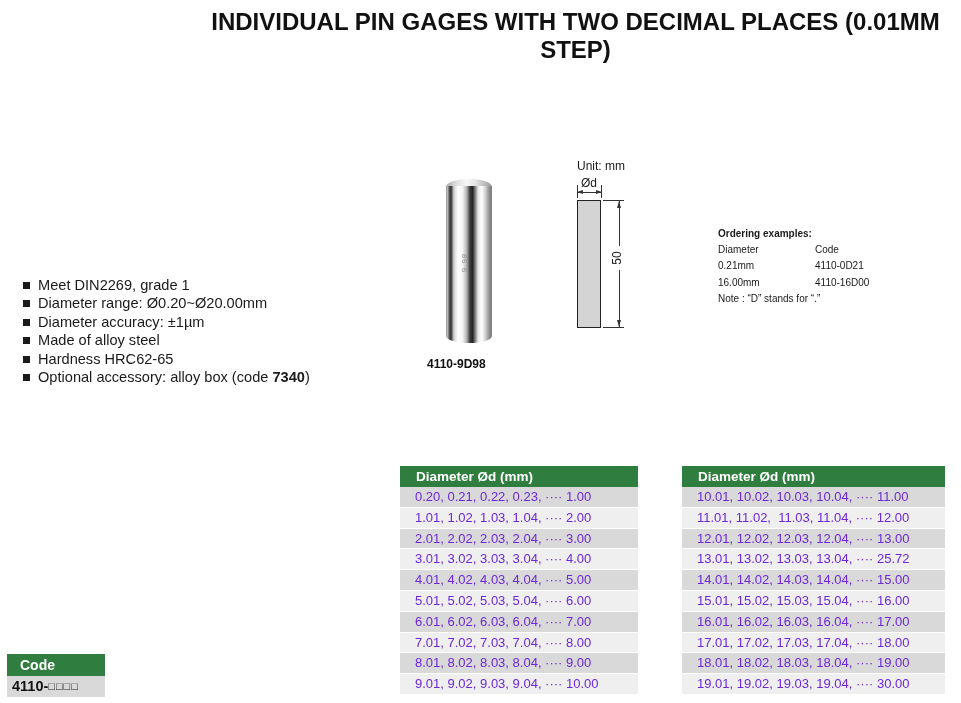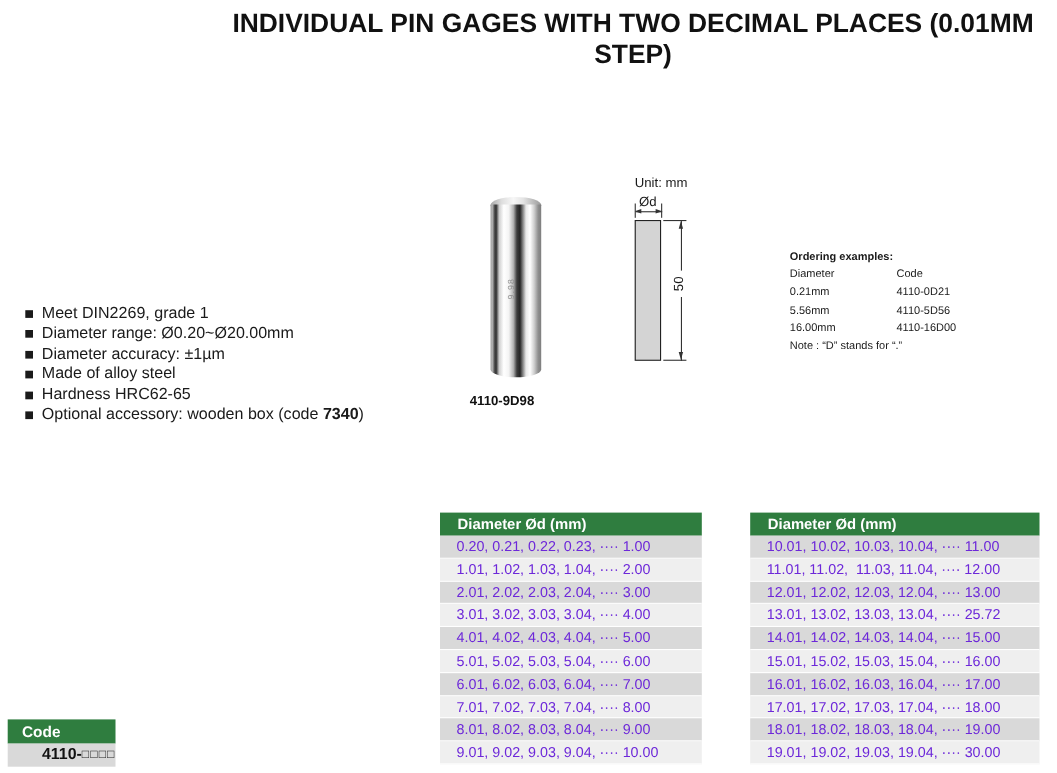--- a/index.html
+++ b/index.html
@@ -74,21 +74,21 @@
   }
   .dtable > .drow:nth-child(even){background:#d9d9d9;}
   .dtable > .drow:nth-child(odd){background:#efefef;}
   
   .code-header{
     position:absolute;left:7px;top:654px;width:98px;height:22px;line-height:22px;
     background:#2f7d3f;color:#fff;font-weight:bold;font-size:14px;padding-left:13px;box-sizing:border-box;
   }
   .code-value{
     position:absolute;left:7px;top:676px;width:98px;height:21px;line-height:20px;
-    background:#d9d9d9;font-weight:bold;font-size:14.5px;padding-left:5px;box-sizing:border-box;color:#111;text-align:right;
+    background:#d9d9d9;font-weight:bold;font-size:14.5px;padding-left:5px;box-sizing:border-box;color:#111;
   }
   .squares{font-weight:normal;font-size:11px;letter-spacing:1px;position:relative;top:-1px;color:#222;}
 </style>
 </head>
 <body>
 
 <div class="page">
 
   <h1 class="title">INDIVIDUAL PIN GAGES WITH TWO DECIMAL PLACES (0.01MM STEP)</h1>
 
@@ -108,21 +108,21 @@
     <li>
         <span class="bullet"></span>
         <span>Made of alloy steel</span>
       </li>
     <li>
         <span class="bullet"></span>
         <span>Hardness HRC62-65</span>
       </li>
     <li>
         <span class="bullet"></span>
-        <span><span>Optional accessory: wooden box (code </span><b>7340</b><span>)</span></span>
+        <span><span>Optional accessory: alloy box (code </span><b>7340</b><span>)</span></span>
       </li>
   </ul>
 
   <div class="pin-top"></div>
   <div class="pin-body">
     <span class="engraving">9.98</span>
   </div>
   <div class="pin-label">4110-9D98</div>
 
   <div class="unit-label">Unit: mm</div>
@@ -140,23 +140,20 @@
   <div class="arr arr-down" style="left:617px;top:320px;"></div>
   <div class="len-label">50</div>
 
   <div class="ordering">
     <div class="ord-heading">Ordering examples:</div>
     <div class="ord-row">
       <span class="col-d">Diameter</span><span>Code</span>
     </div>
     <div class="ord-row">
       <span class="col-d">0.21mm</span><span>4110-0D21</span>
-    </div>
-    <div class="ord-row">
-      <span class="col-d">5.56mm</span><span>4110-5D56</span>
     </div>
     <div class="ord-row">
       <span class="col-d">16.00mm</span><span>4110-16D00</span>
     </div>
     <div class="ord-note">Note : “D” stands for “.”</div>
   </div>
 
   <div class="dtable dtable-left">
     <div class="thead">Diameter Ød (mm)</div>
     <div class="drow">0.20, 0.21, 0.22, 0.23, ···· 1.00</div>

